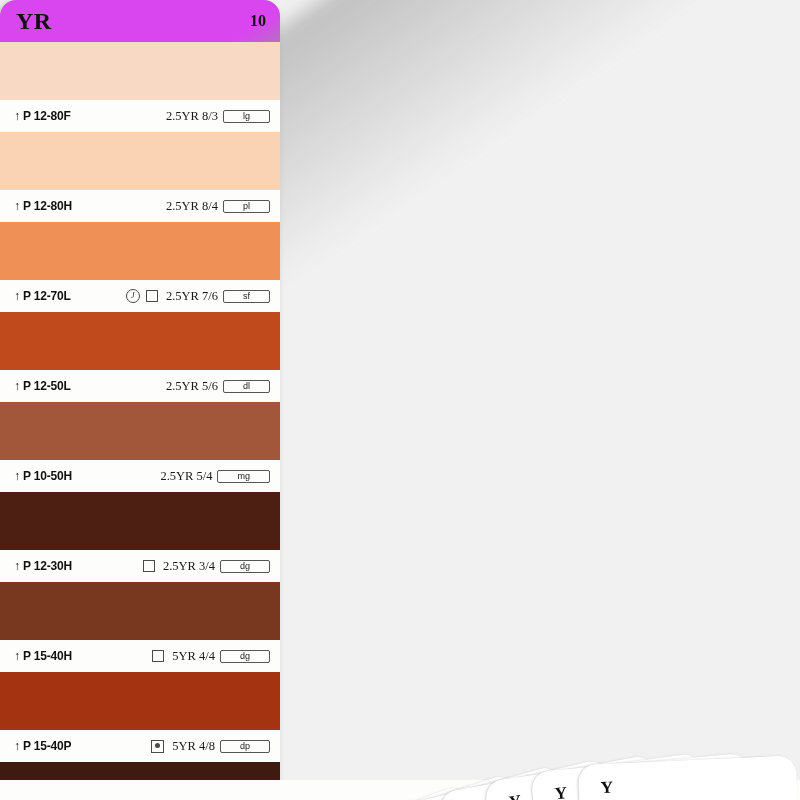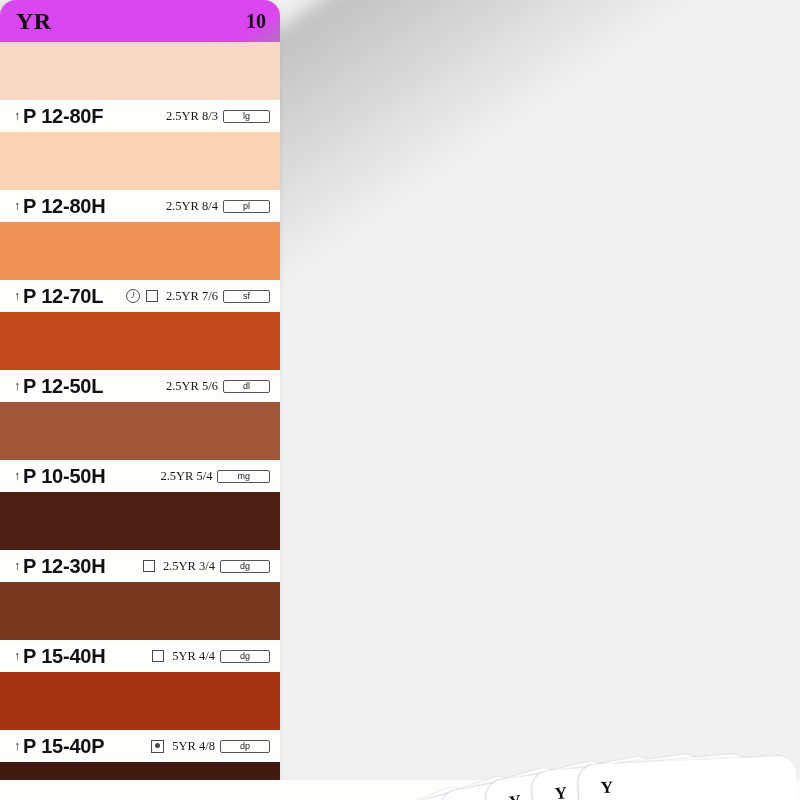--- a/index.html
+++ b/index.html
@@ -46,31 +46,31 @@
     box-shadow:-3px 2px 7px rgba(120,120,120,.38);
     z-index:400;
     background:#d946ef;
   }
   .fc-head{
     position:relative;height:42px;
     display:flex;align-items:center;justify-content:space-between;
     padding:0 14px 0 16px;box-sizing:border-box;
   }
   .fc-hue{font-size:24px;font-weight:700;letter-spacing:.5px;color:#111;line-height:1;}
-  .fc-page{font-size:20px;font-weight:700;color:#111;line-height:1;}
+  .fc-page{font-size:16px;font-weight:700;color:#111;line-height:1;}
 
   .fc-row{position:relative;}
   .fc-swatch{width:100%;}
   .fc-label{
     height:32px;display:flex;align-items:center;
     background:#fdfdfb;padding:0 10px 0 14px;box-sizing:border-box;
     font-size:13.5px;color:#111;white-space:nowrap;
   }
   .fc-arrow{font-size:12px;margin-right:3px;line-height:1;}
-  .fc-code{font-weight:700;letter-spacing:-.2px;font-size:20px;
+  .fc-code{font-weight:700;letter-spacing:-.2px;font-size:12px;
            font-family:"Liberation Sans",sans-serif;}
   .fc-marks{margin-left:auto;display:flex;align-items:center;gap:6px;}
   .mk{display:inline-block;}
   .mk-sq{width:10px;height:10px;border:1.2px solid #4a4a4a;}
   .mk-j{width:12px;height:12px;border:1.2px solid #4a4a4a;border-radius:50%;
         font-size:8px;line-height:11px;text-align:center;font-style:italic;color:#333;}
   .mk-dot{width:11px;height:11px;border:1.2px solid #4a4a4a;position:relative;}
   .mk-dot::after{content:"";position:absolute;left:2.5px;top:2.5px;width:5px;height:5px;
                  background:#4a4a4a;border-radius:50%;}
   .fc-mun{font-size:12.5px;color:#1a1a1a;margin-left:8px;text-align:right;}

